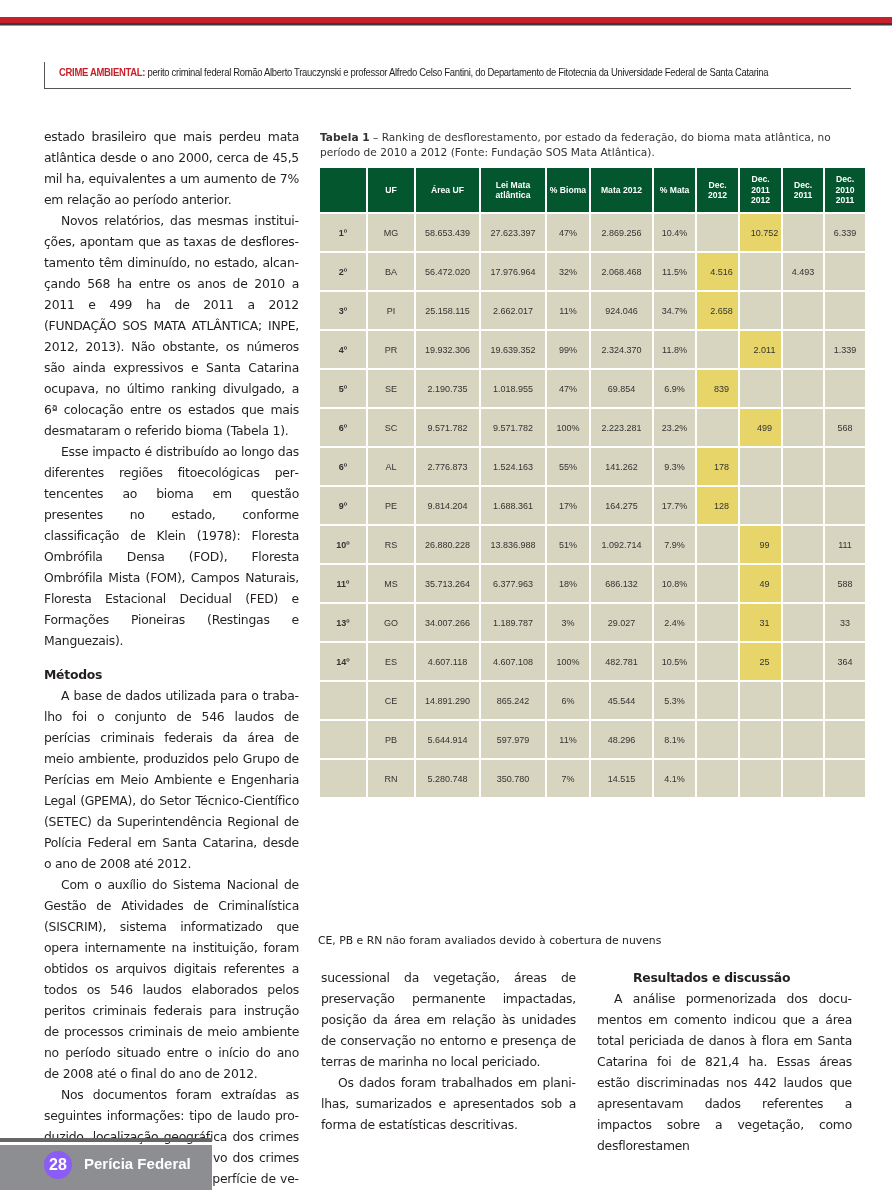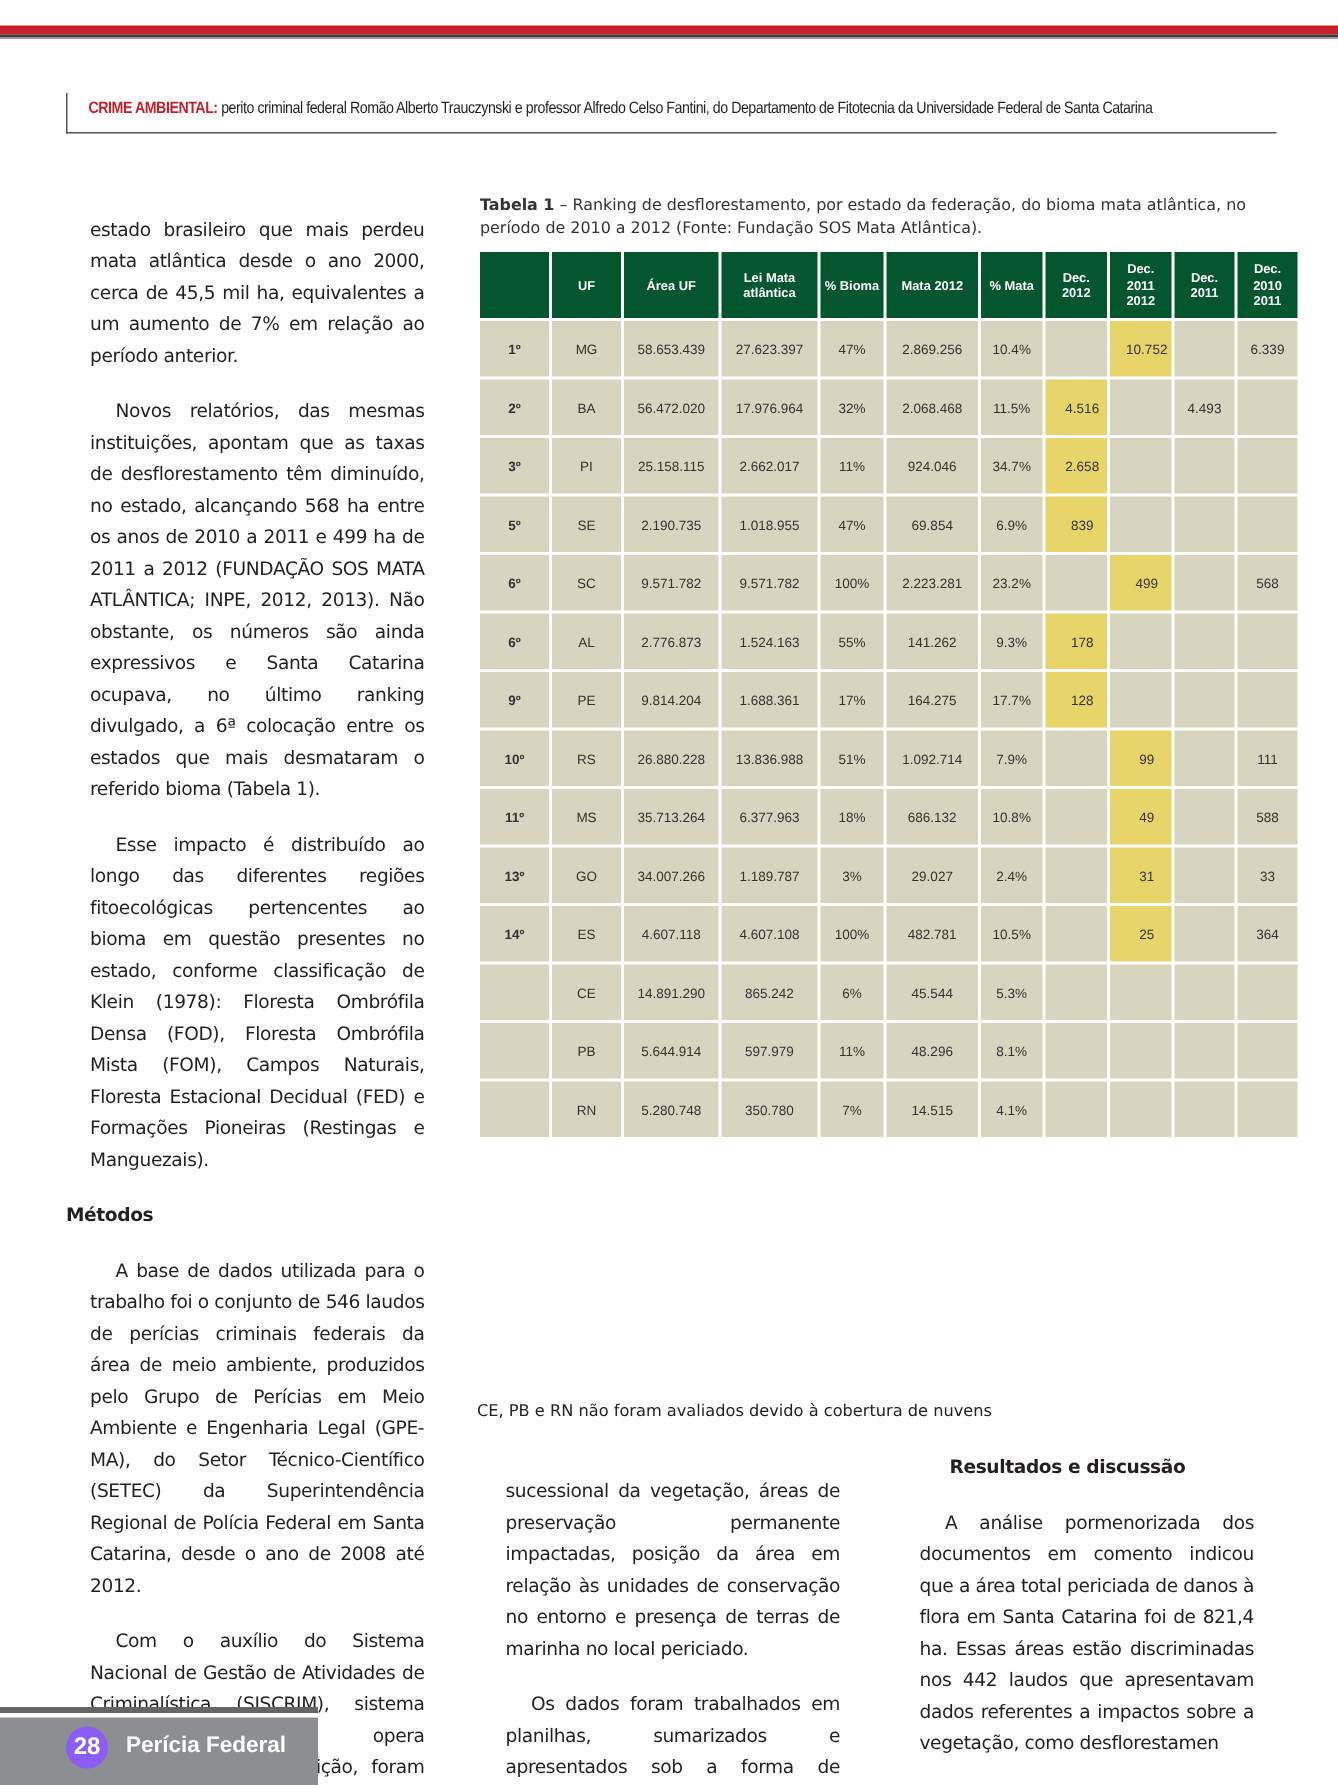--- a/index.html
+++ b/index.html
@@ -4,21 +4,21 @@
 <style>
   html, body { margin:0; padding:0; }
   body { width:892px; height:1190px; position:relative; background:#fff; overflow:hidden; font-family:"DejaVu Sans", sans-serif; color:#231f20; }
   .topbar-red { position:absolute; left:0; top:17px; width:892px; height:6px; background:#c8202a; }
   .topbar-dark { position:absolute; left:0; top:23px; width:892px; height:2px; background:#3a3a3a; }
   .topbar-gray { position:absolute; left:0; top:25px; width:892px; height:1px; background:#9a9a9a; }
   .runhead { position:absolute; left:44px; top:62px; width:806px; height:26px; border-left:1px solid #555; border-bottom:1px solid #555; }
   .runhead-text { position:absolute; left:14px; top:4px; font-family:"Liberation Sans", sans-serif; font-size:11px; letter-spacing:-0.35px; white-space:nowrap; color:#231f20; transform:scaleX(0.86); transform-origin:left; }
   .runhead-label { color:#c8202a; font-weight:bold; }
   .col { position:absolute; font-family:"DejaVu Sans", sans-serif; font-size:12.4px; line-height:21px; text-align:justify; hyphens:manual; letter-spacing:-0.25px; }
-  .col p { margin:16px; text-indent:17px; }
+  .col p { margin:0; text-indent:17px; }
   .col p.noind { text-indent:0; }
   .col h3 { margin:13px 0 0 0; font-size:12.4px; font-weight:bold; line-height:21px; }
   .left-col { left:44px; top:126px; width:255px; }
   .mid-col { left:321px; top:967px; width:255px; }
   .right-col { left:597px; top:967px; width:255px; }
   .right-col h3 { margin-top:0;margin-left:36px; }
   .caption { position:absolute; left:320px; top:130px; width:525px; font-family:"DejaVu Sans", sans-serif; font-size:10.6px; line-height:15px; color:#333; }
   .caption b { font-weight:bold; }
   table.rank { position:absolute; left:318px; top:166px; border-collapse:collapse; font-family:"Liberation Sans", sans-serif; font-size:9px; color:#333; }
   table.rank th { background:#03562e; color:#fff; font-weight:bold; font-size:8.6px; line-height:10.5px; height:44px; padding:0 2px; border:2px solid #fff; text-align:center; vertical-align:middle; }
@@ -108,20 +108,33 @@
         <td>2.662.017</td>
         <td>11%</td>
         <td>924.046</td>
         <td>34.7%</td>
         <td class="hl">2.658</td>
         <td></td>
         <td></td>
         <td></td>
       </tr>
       <tr>
+        <td class="rank-cell">4º</td>
+        <td>PR</td>
+        <td>19.932.306</td>
+        <td>19.639.352</td>
+        <td>99%</td>
+        <td>2.324.370</td>
+        <td>11.8%</td>
+        <td></td>
+        <td class="hl">2.011</td>
+        <td></td>
+        <td>1.339</td>
+      </tr>
+      <tr>
         <td class="rank-cell">5º</td>
         <td>SE</td>
         <td>2.190.735</td>
         <td>1.018.955</td>
         <td>47%</td>
         <td>69.854</td>
         <td>6.9%</td>
         <td class="hl">839</td>
         <td></td>
         <td></td>

